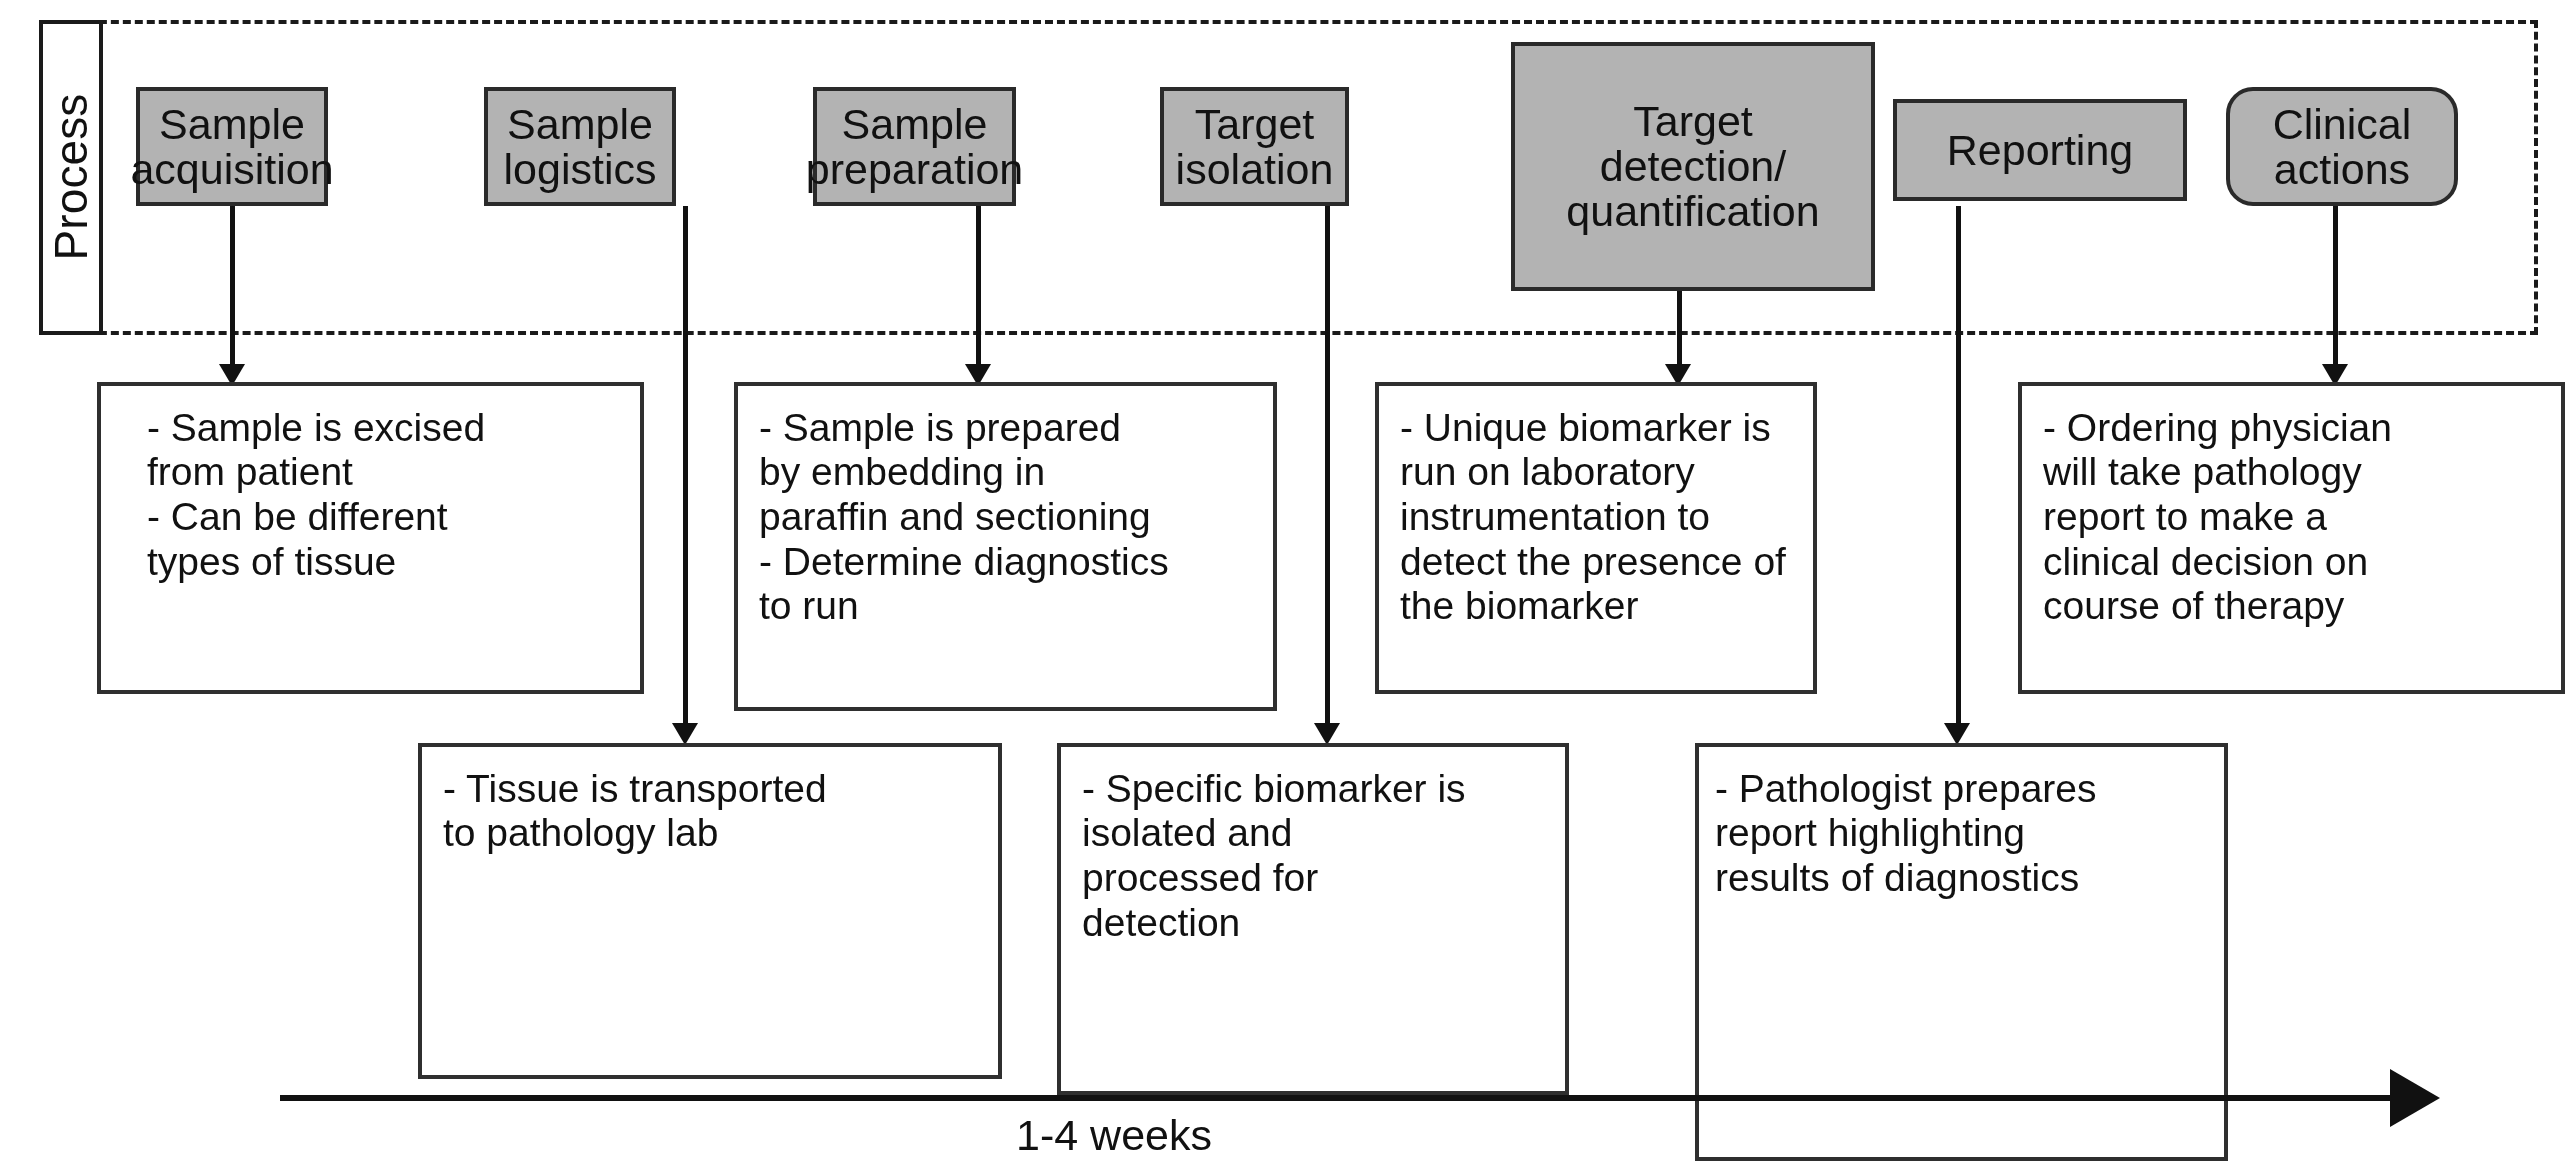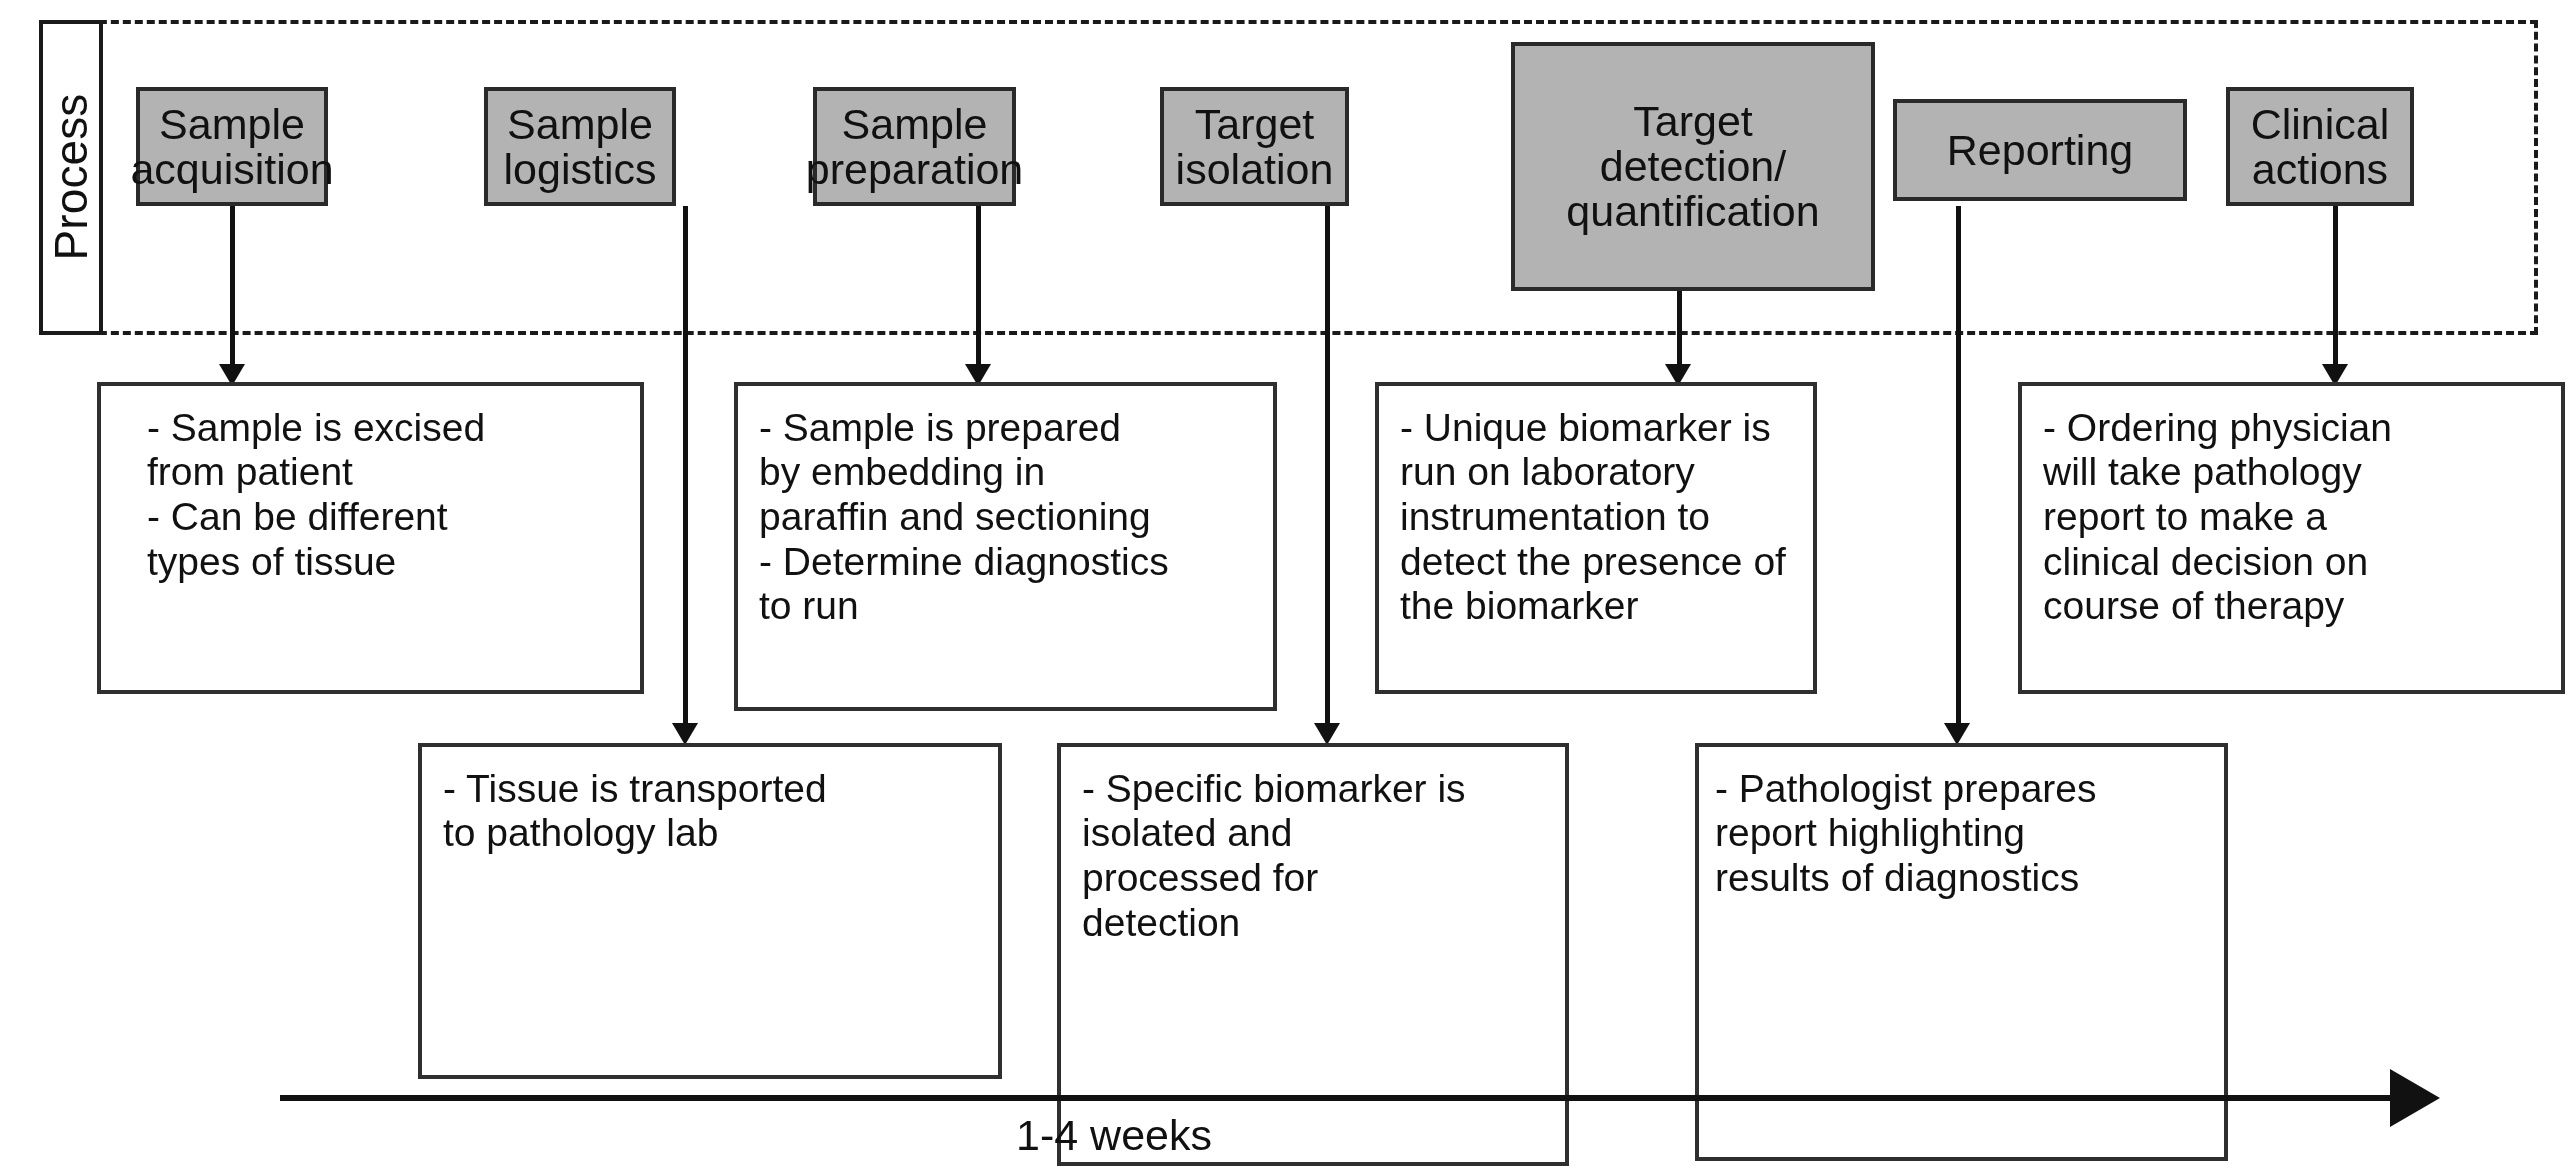--- a/index.html
+++ b/index.html
@@ -147,21 +147,21 @@
   <div class="stage-box" style="left:1511px; top:42px;  width:364px; height:249px;">
     <span class="stage-label">Target
 detection/
 quantification</span>
   </div>
 
   <div class="stage-box" style="left:1893px; top:99px; width:294px; height:102px;">
     <span class="stage-label">Reporting</span>
   </div>
 
-  <div class="stage-box" style="left:2226px; top:87px; width:188px; height:119px;">
+  <div class="stage-box" style="left:2226px; top:87px; width:232px; height:119px;border-radius:27px;">
     <span class="stage-label">Clinical
 actions</span>
   </div>
 
   <div class="conn-line" style="left:230px; top:206px; height:160px;"></div>
   <div class="conn-head" style="left:219px; top:364px;"></div>
 
   <div class="conn-line" style="left:683px; top:206px; height:519px;"></div>
   <div class="conn-head" style="left:672px; top:723px;"></div>
 
@@ -209,21 +209,21 @@
 report to make a
 clinical decision on
 course of therapy</span>
   </div>
 
   <div class="detail-box" style="left:418px;  top:743px; width:584px; height:336px;">
     <span class="detail-text">- Tissue is transported
 to pathology lab</span>
   </div>
 
-  <div class="detail-box" style="left:1057px; top:743px; width:512px; height:423px;">
+  <div class="detail-box" style="left:1057px; top:743px; width:512px; height:352px;">
     <span class="detail-text">- Specific biomarker is
 isolated and
 processed for
 detection</span>
   </div>
 
   <div class="detail-box" style="left:1695px; top:743px; width:533px; height:418px;padding-left:16px;">
     <span class="detail-text">- Pathologist prepares
 report highlighting
 results of diagnostics</span>

